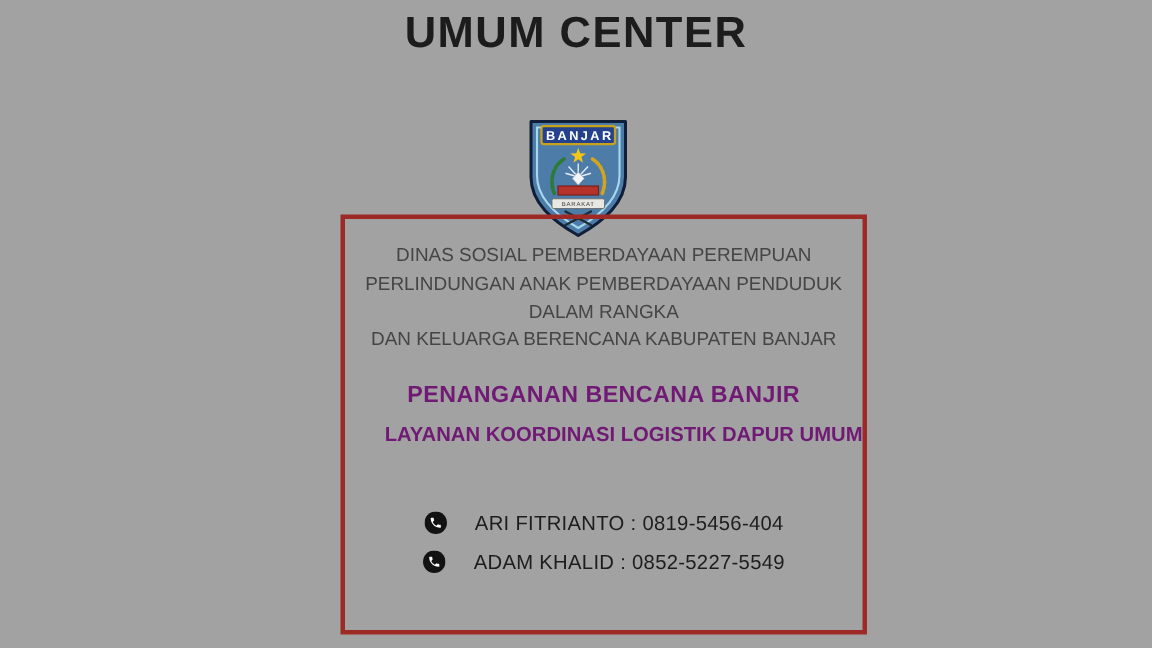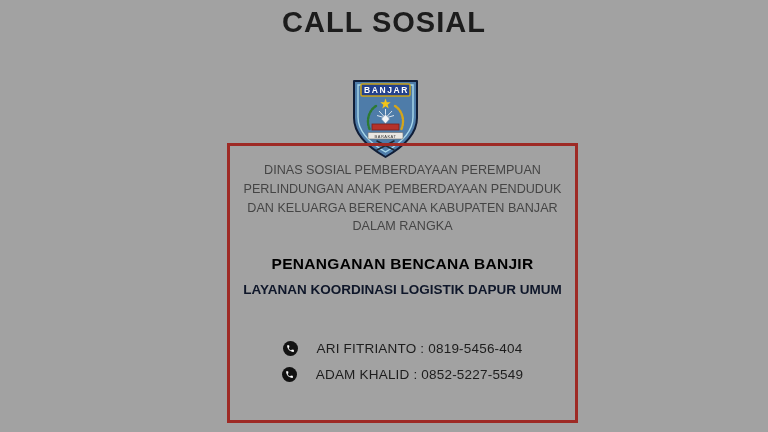--- a/index.html
+++ b/index.html
@@ -42,27 +42,28 @@
     margin-top: 15px;
     font-size: 12.6px;
     line-height: 18.8px;
     color: #454545;
   }
   .heading {
     margin-top: 19px;
     font-size: 15.5px;
     font-weight: bold;
     letter-spacing: 0.3px;
-    color: #000000;
+    color: #701a75;
   }
   .subheading {
     margin-top: 9px;
     font-size: 13.5px;
     font-weight: bold;
-    color: #0f172a;
+    color: #701a75;
+    text-align: right;
   }
   .contacts {
     margin-top: 44px;
     display: flex;
     flex-direction: column;
     gap: 11px;
   }
   .contact-row {
     display: flex;
     align-items: center;
@@ -73,21 +74,21 @@
     letter-spacing: 0.2px;
   }
   .phone-icon { width: 15px; height: 15px; flex: 0 0 auto; }
   .phone-icon svg { width: 100%; height: 100%; display: block; }
 </style>
 </head>
 <body>
 
 <div class="stage">
 
-  <h1 class="title">CALL SOSIAL</h1>
+  <h1 class="title">UMUM CENTER</h1>
 
   <div class="logo">
     <svg viewBox="0 0 69 82">
 
       <path d="M3 3 H66 V40 C66 57 52 69 34.5 79 C17 69 3 57 3 40 Z" fill="#4e7ca9" stroke="#101e38" stroke-width="2" stroke-linejoin="round"></path>
       <path d="M7 7 H62 V39 C62 54 50 65 34.5 74 C19 65 7 54 7 39 Z" fill="none" stroke="#a7d7ea" stroke-width="1.4"></path>
 
       <rect x="10" y="6" width="49" height="12" rx="1.5" fill="#23418c" stroke="#caa21a" stroke-width="1.5"></rect>
       <text x="35.5" y="15" text-anchor="middle" font-size="8.5" font-weight="bold" fill="#ffffff" letter-spacing="1.6" font-family="Liberation Sans, sans-serif">BANJAR</text>
 
@@ -114,22 +115,22 @@
         <line x1="26" y1="63" x2="43" y2="72"></line>
         <line x1="43" y1="63" x2="26" y2="72"></line>
       </g>
     </svg>
   </div>
 
   <div class="info-box">
     <div class="para">
       <div>DINAS SOSIAL PEMBERDAYAAN PEREMPUAN</div>
       <div>PERLINDUNGAN ANAK PEMBERDAYAAN PENDUDUK</div>
+      <div>DALAM RANGKA</div>
       <div>DAN KELUARGA BERENCANA KABUPATEN BANJAR</div>
-      <div>DALAM RANGKA</div>
     </div>
 
     <div class="heading">PENANGANAN BENCANA BANJIR</div>
     <div class="subheading">LAYANAN KOORDINASI LOGISTIK DAPUR UMUM</div>
 
     <div class="contacts">
 
       <div class="contact-row">
         <span class="phone-icon">
           <svg viewBox="0 0 24 24">

